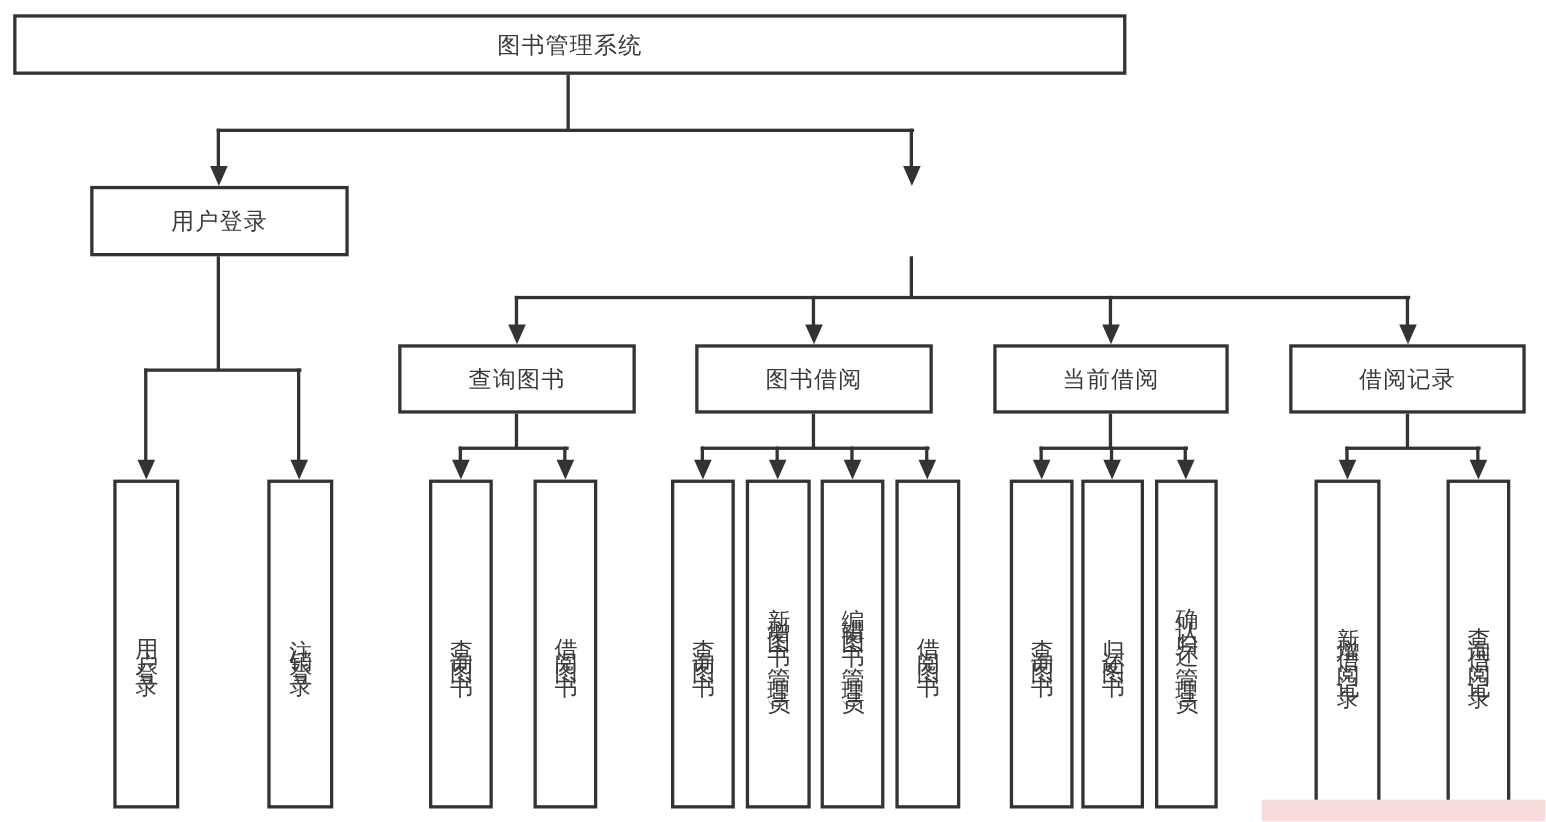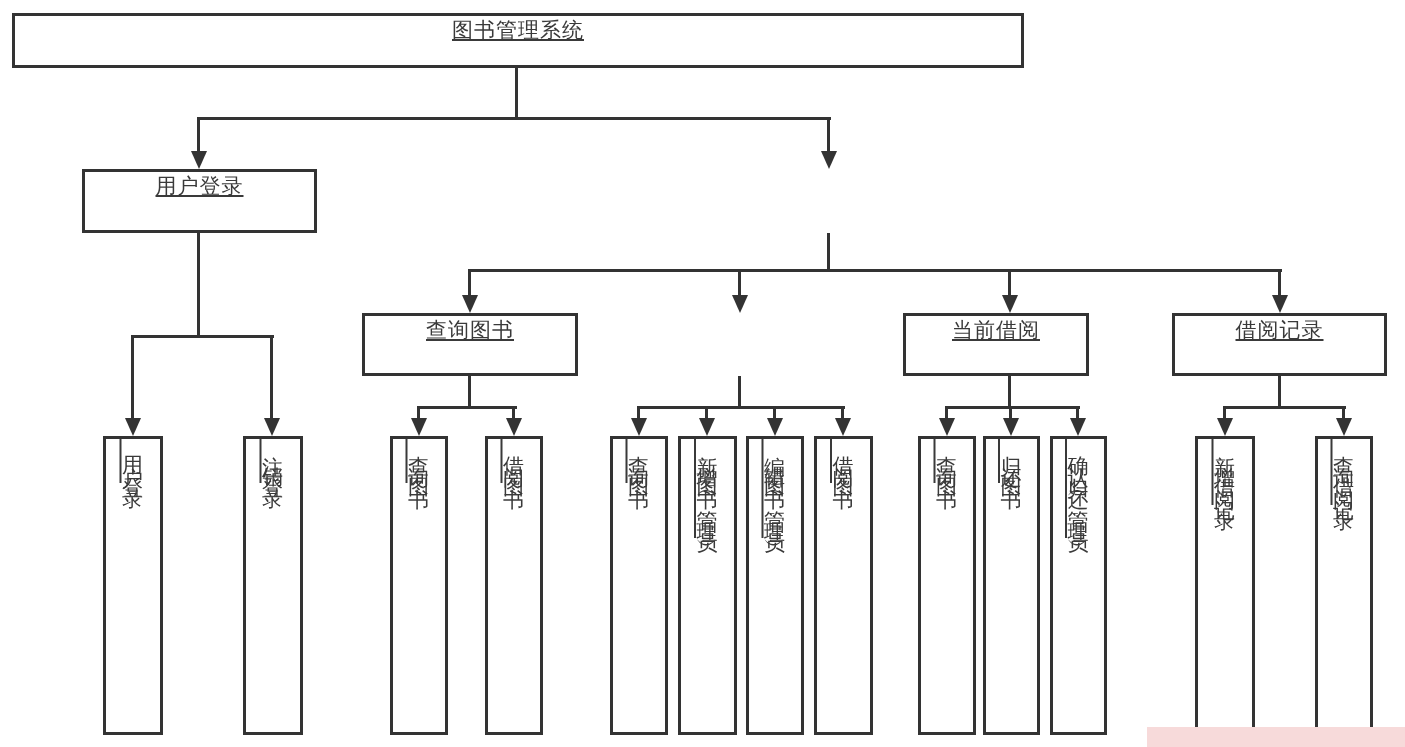--- a/index.html
+++ b/index.html
@@ -7,23 +7,22 @@
     --text:#3a3a3a;
     --watermark_strip:#f7dada;
   }
   html,body{margin:0;padding:0;background:#ffffff;}
   body{font-family:"Liberation Sans",sans-serif;}
   .canvas{
     position:relative;width:1405px;height:747px;background:#ffffff;overflow:hidden;
   }
   .box{
     position:absolute;box-sizing:border-box;border:3px solid var(--line,#333);
-    background:#ffffff;display:flex;align-items:flex-start;justify-content:center;
+    background:#ffffff;display:flex;align-items:center;justify-content:center;
     color:var(--text,#3a3a3a);
-    text-decoration:underline;
   }
   .box.hlabel span{font-size:21px;letter-spacing:1px;}
   .box.leaf .vtext{
     writing-mode:vertical-rl;text-orientation:mixed;
     font-size:21px;letter-spacing:11px;line-height:1;
     color:var(--text,#3a3a3a);
   }
   .vline{position:absolute;width:3px;background:var(--line,#333);}
   .hline{position:absolute;height:3px;background:var(--line,#333);}
   .arrow{
@@ -77,21 +76,24 @@
   <div class="vline" style="left:738px;top:269px;height:29px"></div>
   <div class="arrow" style="left:732px;top:295px"></div>
   <div class="vline" style="left:1008px;top:269px;height:29px"></div>
   <div class="arrow" style="left:1002px;top:295px"></div>
   <div class="vline" style="left:1278px;top:269px;height:29px"></div>
   <div class="arrow" style="left:1272px;top:295px"></div>
 
   <div class="box hlabel" style="left:362px;top:313px;width:216px;height:63px">
     <span>查询图书</span>
   </div>
-  <div class="box hlabel" style="left:903px;top:313px;width:186px;height:63px">
+  <div class="box hlabel" style="left:632px;top:313px;width:216px;height:63px">
+    <span>图书借阅</span>
+  </div>
+  <div class="box hlabel" style="left:903px;top:313px;width:214px;height:63px">
     <span>当前借阅</span>
   </div>
   <div class="box hlabel" style="left:1172px;top:313px;width:215px;height:63px">
     <span>借阅记录</span>
   </div>
 
   <div class="vline" style="left:468px;top:376px;height:32px"></div>
   <div class="hline" style="left:417px;top:406px;width:100px"></div>
   <div class="vline" style="left:417px;top:406px;height:15px"></div>
   <div class="arrow" style="left:411px;top:418px"></div>

